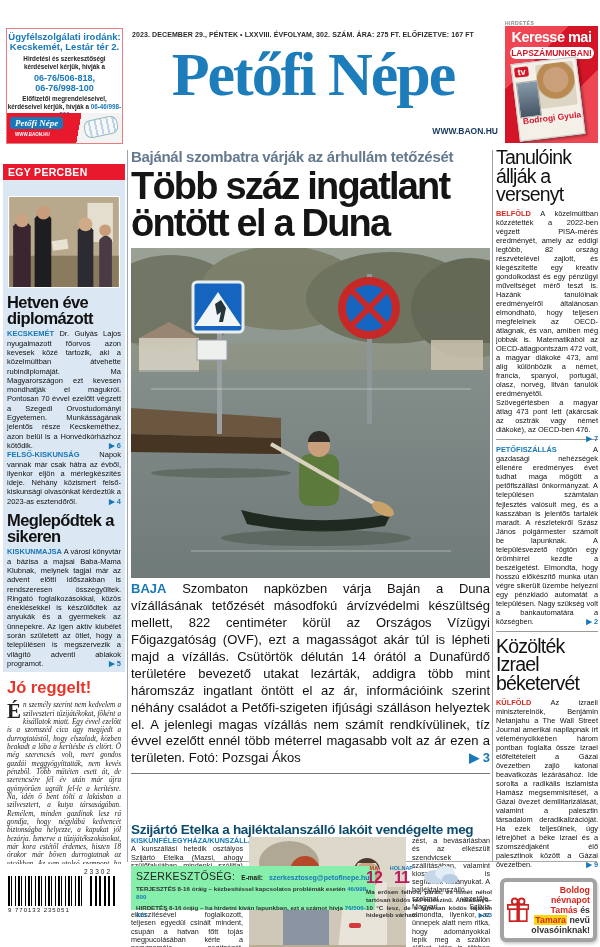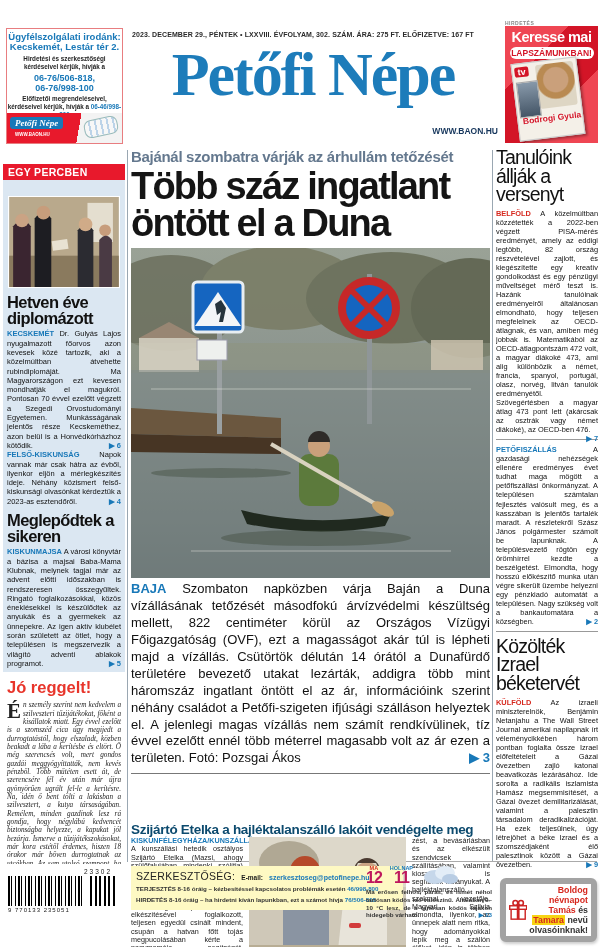--- a/index.html
+++ b/index.html
@@ -94,22 +94,22 @@
   .headline-2 { font-size:26px; font-weight:bold; letter-spacing:-1.2px; line-height:1;
     color:#151515; margin:3px 0 7px; }
   .story { display:flex; gap:6px; }
   .story-col { font-size:7.2px; line-height:1.14; text-align:justify; }
   .story-col-1 { width:112px; }
   .story-col-2 { width:78px; }
   .story-photo-wrap { width:157px; }
   .story-photo-caption { font-size:6.4px; font-weight:bold; color:#222; margin-top:2px; }
 
   
-  .editorial-box { position:absolute; left:131px; top:866px; width:272px; height:44px;
-    background:#fef9c3; padding:4px 5px; }
+  .editorial-box { position:absolute; left:131px; top:866px; width:244px; height:44px;
+    background:#86efac; padding:4px 5px; }
   .ed-row1 { display:flex; gap:6px; align-items:baseline; }
   .ed-label { font-size:10.5px; color:#222; letter-spacing:0.3px; }
   .ed-email-label { font-size:6.5px; font-weight:bold; }
   .ed-email { font-size:7px; font-weight:bold; color:#1878b8; }
   .ed-line { font-size:6.2px; font-weight:bold; color:#333; margin-top:3px; line-height:1.25; }
   .ed-phone { color:#1878b8; }
 
   .weather { position:absolute; left:366px; top:863px; width:126px; }
   .wx-row { display:flex; align-items:flex-end; gap:8px; }
   .wx-item { text-align:center; }
@@ -121,21 +121,21 @@
 
   
   .right-col { position:absolute; left:496px; top:148px; width:102px; height:799px; overflow:hidden; }
   .rc-article { padding-bottom:5px; margin-bottom:5px; border-bottom:1px solid #999; }
   .rc-article:last-of-type { border-bottom:none; }
   .rc-title { font-size:19.5px; font-weight:normal; letter-spacing:-0.8px; line-height:0.95;
     color:#111; margin-bottom:5px; }
   .rc-body { font-size:7.4px; line-height:1.22; }
 
   .nameday { position:absolute; left:500px; top:878px; width:97px; height:64px; background:#fff;
-    border:6px solid #a3a3a3; border-radius:6px; box-shadow:1px 2px 3px rgba(0,0,0,0.2);
+    border:4px solid #a3a3a3; border-radius:6px; box-shadow:1px 2px 3px rgba(0,0,0,0.2);
     display:flex; align-items:center; padding:3px; gap:2px; }
   .nd-text { font-size:8.8px; font-weight:bold; line-height:1.15; text-align:right; flex:1; color:#333; }
   .nd-red { color:#d6281e; }
   .nd-hl { background:#f7d414; color:#d6281e; padding:0 1px; } 
 </style>
 </head>
 <body>
 
 <div id="page">
 

